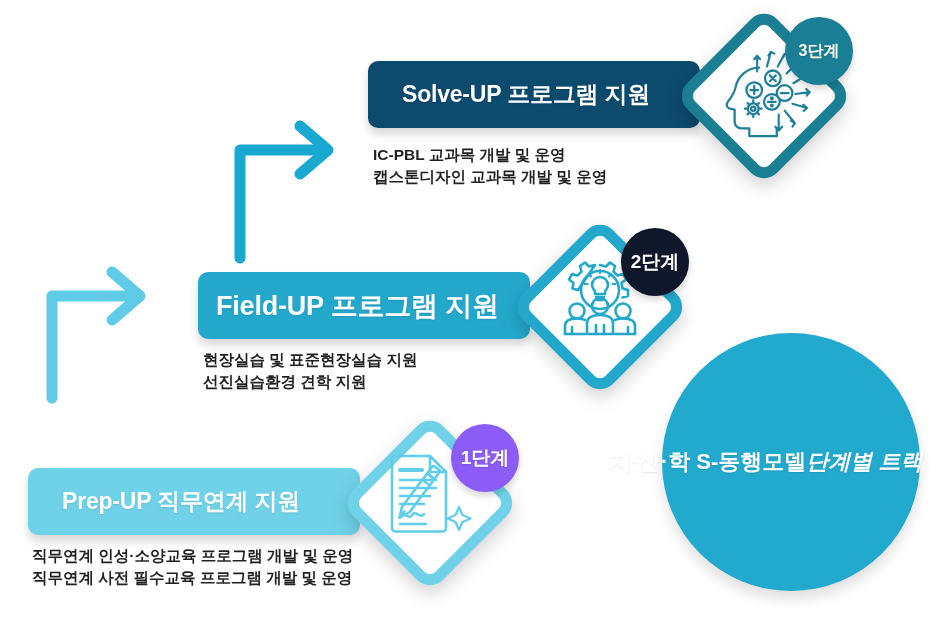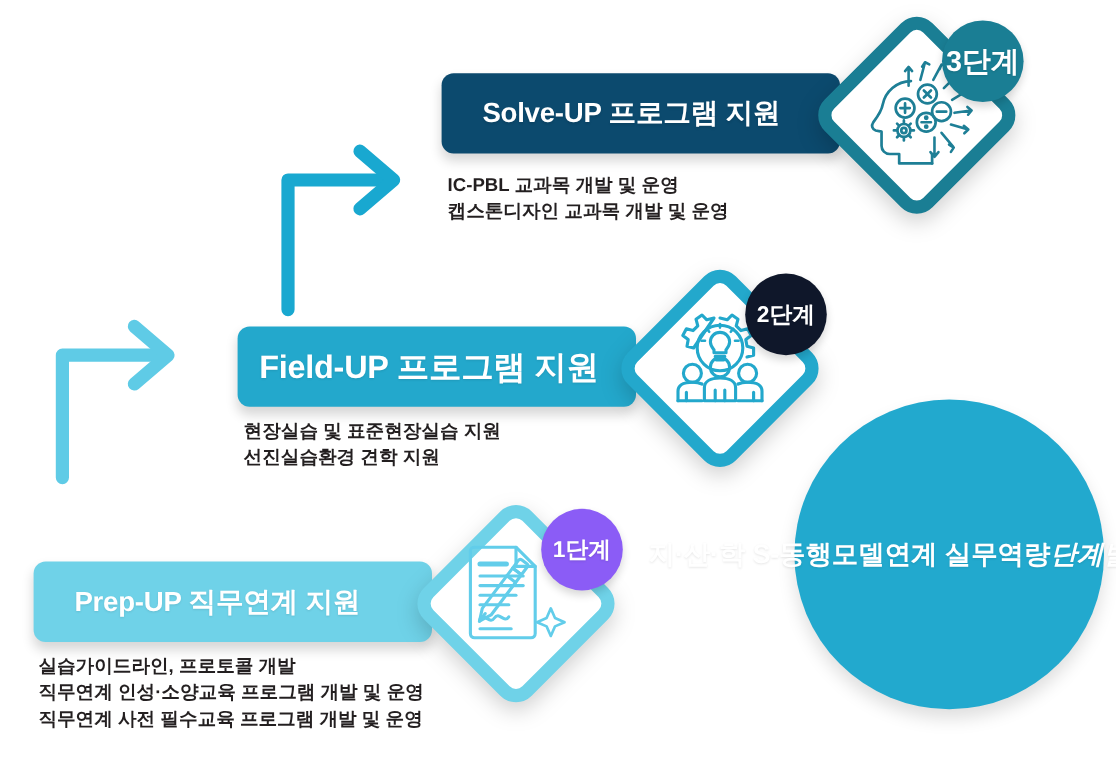--- a/index.html
+++ b/index.html
@@ -155,21 +155,21 @@
             <path d="M81 49 L95 47 M92 44 L95.6 47 L92.6 50.6"></path>
             <path d="M78 59 L92 63 M89 60 L92.8 63.2 L89.4 66.4"></path>
             <path d="M70 66 L80 78 M76.4 76 L80.4 78.6 L78 82.2"></path>
             <path d="M64 70 L64 86 M60.6 82.4 L64 86.4 L67.4 82.4"></path>
           </g>
         </g>
       </svg>
     </div>
 
     <div class="badge" style="left:785px; top:17px; width:68px; height:68px; background:#1A7E94;">
-      <span class="badge-label" style="font-size:24px;">3단계</span>
+      <span class="badge-label" style="font-size:16px;">3단계</span>
     </div>
 
     <div class="desc" style="left:373px; top:144px; font-size:15.5px;">
       <div>IC-PBL 교과목 개발 및 운영</div>
       <div>캡스톤디자인 교과목 개발 및 운영</div>
     </div>
   </div>
 
   <div class="stage-group">
 
@@ -261,25 +261,23 @@
                    L69.5 67 L61.5 63.5 L69.5 60 Z" stroke-width="2.2"></path>
         </g>
       </svg>
     </div>
 
     <div class="badge" style="left:451px; top:424px; width:68px; height:68px; background:#8b5cf6;">
       <span class="badge-label" style="font-size:19px;">1단계</span>
     </div>
 
     <div class="desc" style="left:32px; top:545px; font-size:15.5px;">
-      <div>실습가이드라인, 프로토콜 개발</div>
       <div>직무연계 인성·소양교육 프로그램 개발 및 운영</div>
       <div>직무연계 사전 필수교육 프로그램 개발 및 운영</div>
     </div>
   </div>
 
   <div class="summary-circle" style="left:662px; top:333px; width:258px; height:258px; background:#22A9CE;">
     <div class="summary-line" style="font-size:22px;">지·산·학 S-동행모델</div>
-    <div class="summary-line" style="font-size:22px;">연계 실무역량</div>
     <div class="summary-line" style="font-size:22px;font-style:italic;">단계별 트랙 지원</div>
   </div>
 
 </div>
 
 </body></html>

